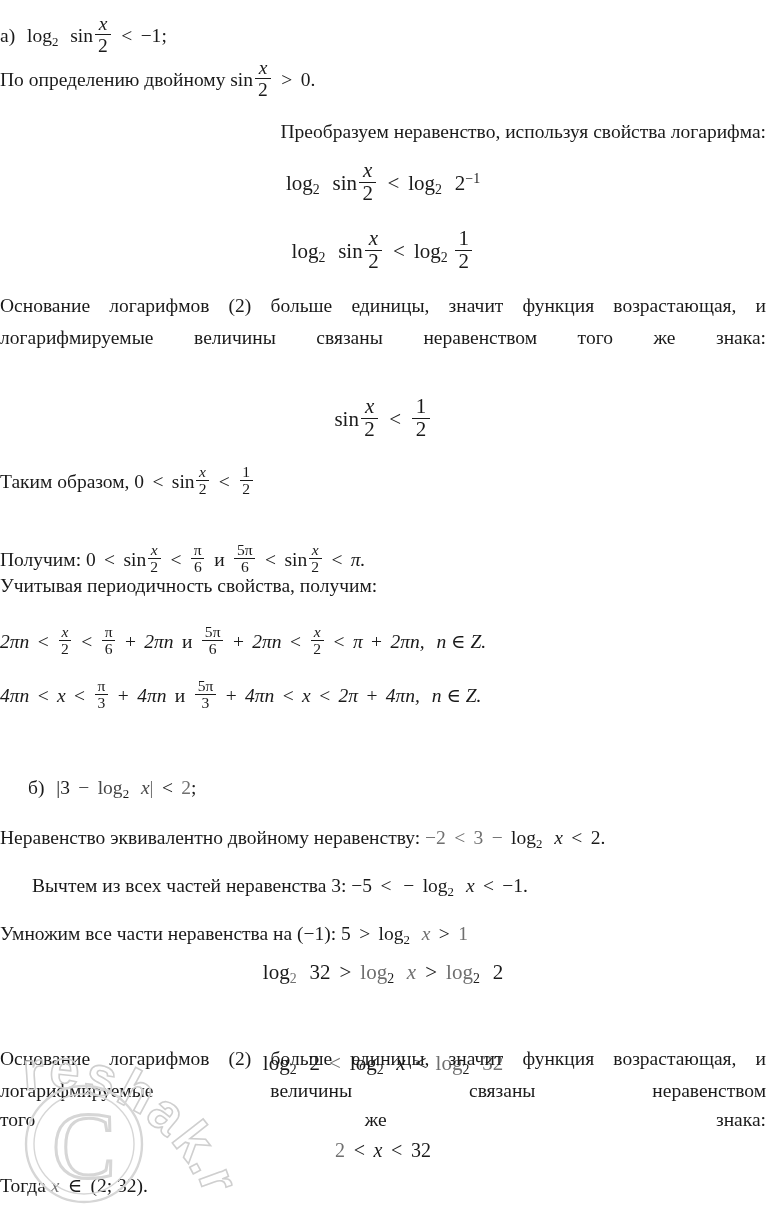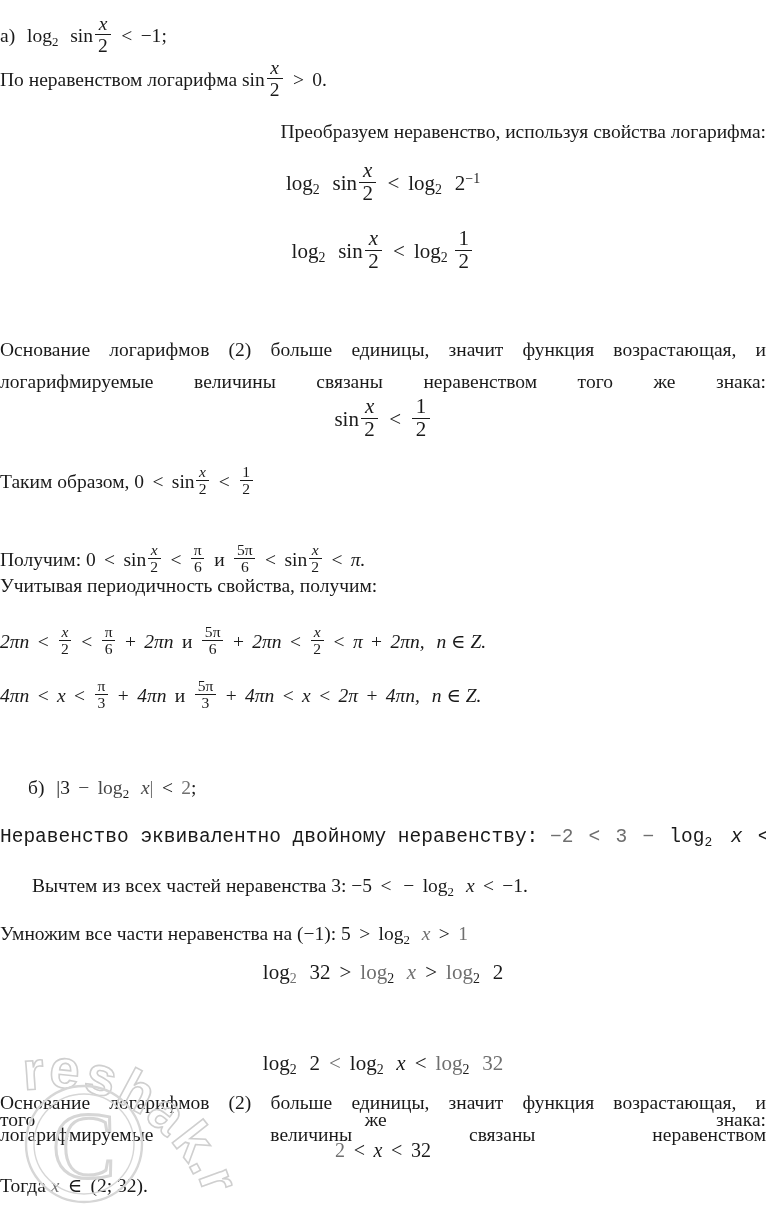--- a/index.html
+++ b/index.html
@@ -30,21 +30,20 @@
   .line {
     position: absolute;
     left: 0;
     width: 766px;
     white-space: nowrap;
   }
   .line.justify {
     white-space: normal;
     text-align: justify;
     text-align-last: justify;
-    margin-top: 44px;
   }
   .line.center {
     text-align: center;
   }
 
   
   .math { font-style: normal; }
   .var  { font-style: italic; }
   .op   { padding: 0 0.18em; }
   .sub  {
@@ -137,21 +136,21 @@
       <span class="op"></span>
       <span>log</span><span class="sub">2</span>
       <span class="op"></span>
       <span>sin</span><span class="frac"><span class="num var">x</span><span class="den">2</span></span>
       <span class="op">&lt;</span>
       <span>−1</span><span>;</span>
     </span>
   </div>
 
   <div class="line" style="top:58px;">
-    <span>По неравенством логарифма</span>
+    <span>По определению двойному</span>
     <span class="math">
       <span>sin</span><span class="frac"><span class="num var">x</span><span class="den">2</span></span>
       <span class="op">&gt;</span>
       <span>0.</span>
     </span>
   </div>
 
   <div class="line" style="top:122px;text-align:right;">Преобразуем неравенство, используя свойства логарифма:</div>
 
   <div class="line center eq" style="top:160px;">
@@ -272,21 +271,21 @@
       <span class="ink">|3</span>
       <span class="op semi">−</span>
       <span class="semi">log</span><span class="sub ink">2</span>
       <span class="op"></span>
       <span class="var semi">x</span><span>|</span>
       <span class="op ink">&lt;</span>
       <span>2</span><span class="ink">;</span>
     </span>
   </div>
 
-  <div class="line faded" style="top:828px;font-family:Liberation Mono, monospace;">
+  <div class="line faded" style="top:828px;">
     <span class="ink">Неравенство эквивалентно двойному неравенству:</span>
     <span class="math">
       <span>−2</span>
       <span class="op">&lt;</span>
       <span>3</span>
       <span class="op">−</span>
       <span class="ink">log</span><span class="sub ink">2</span>
       <span class="op"></span>
       <span class="var ink">x</span>
       <span class="op ink">&lt;</span>

